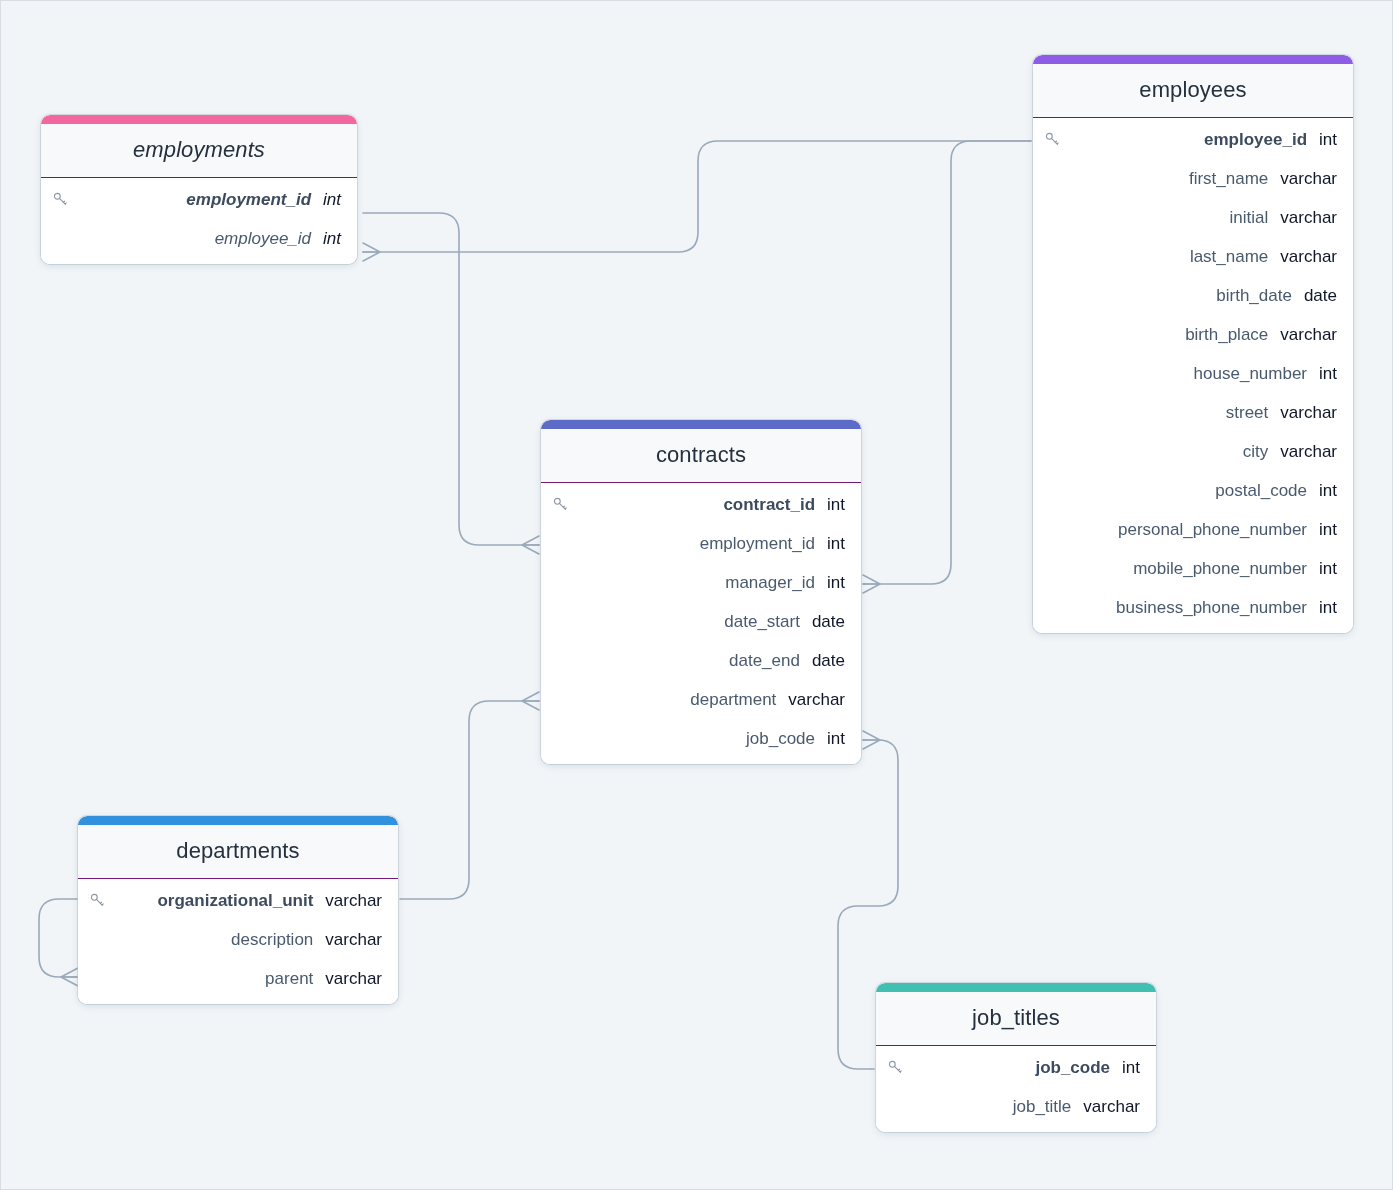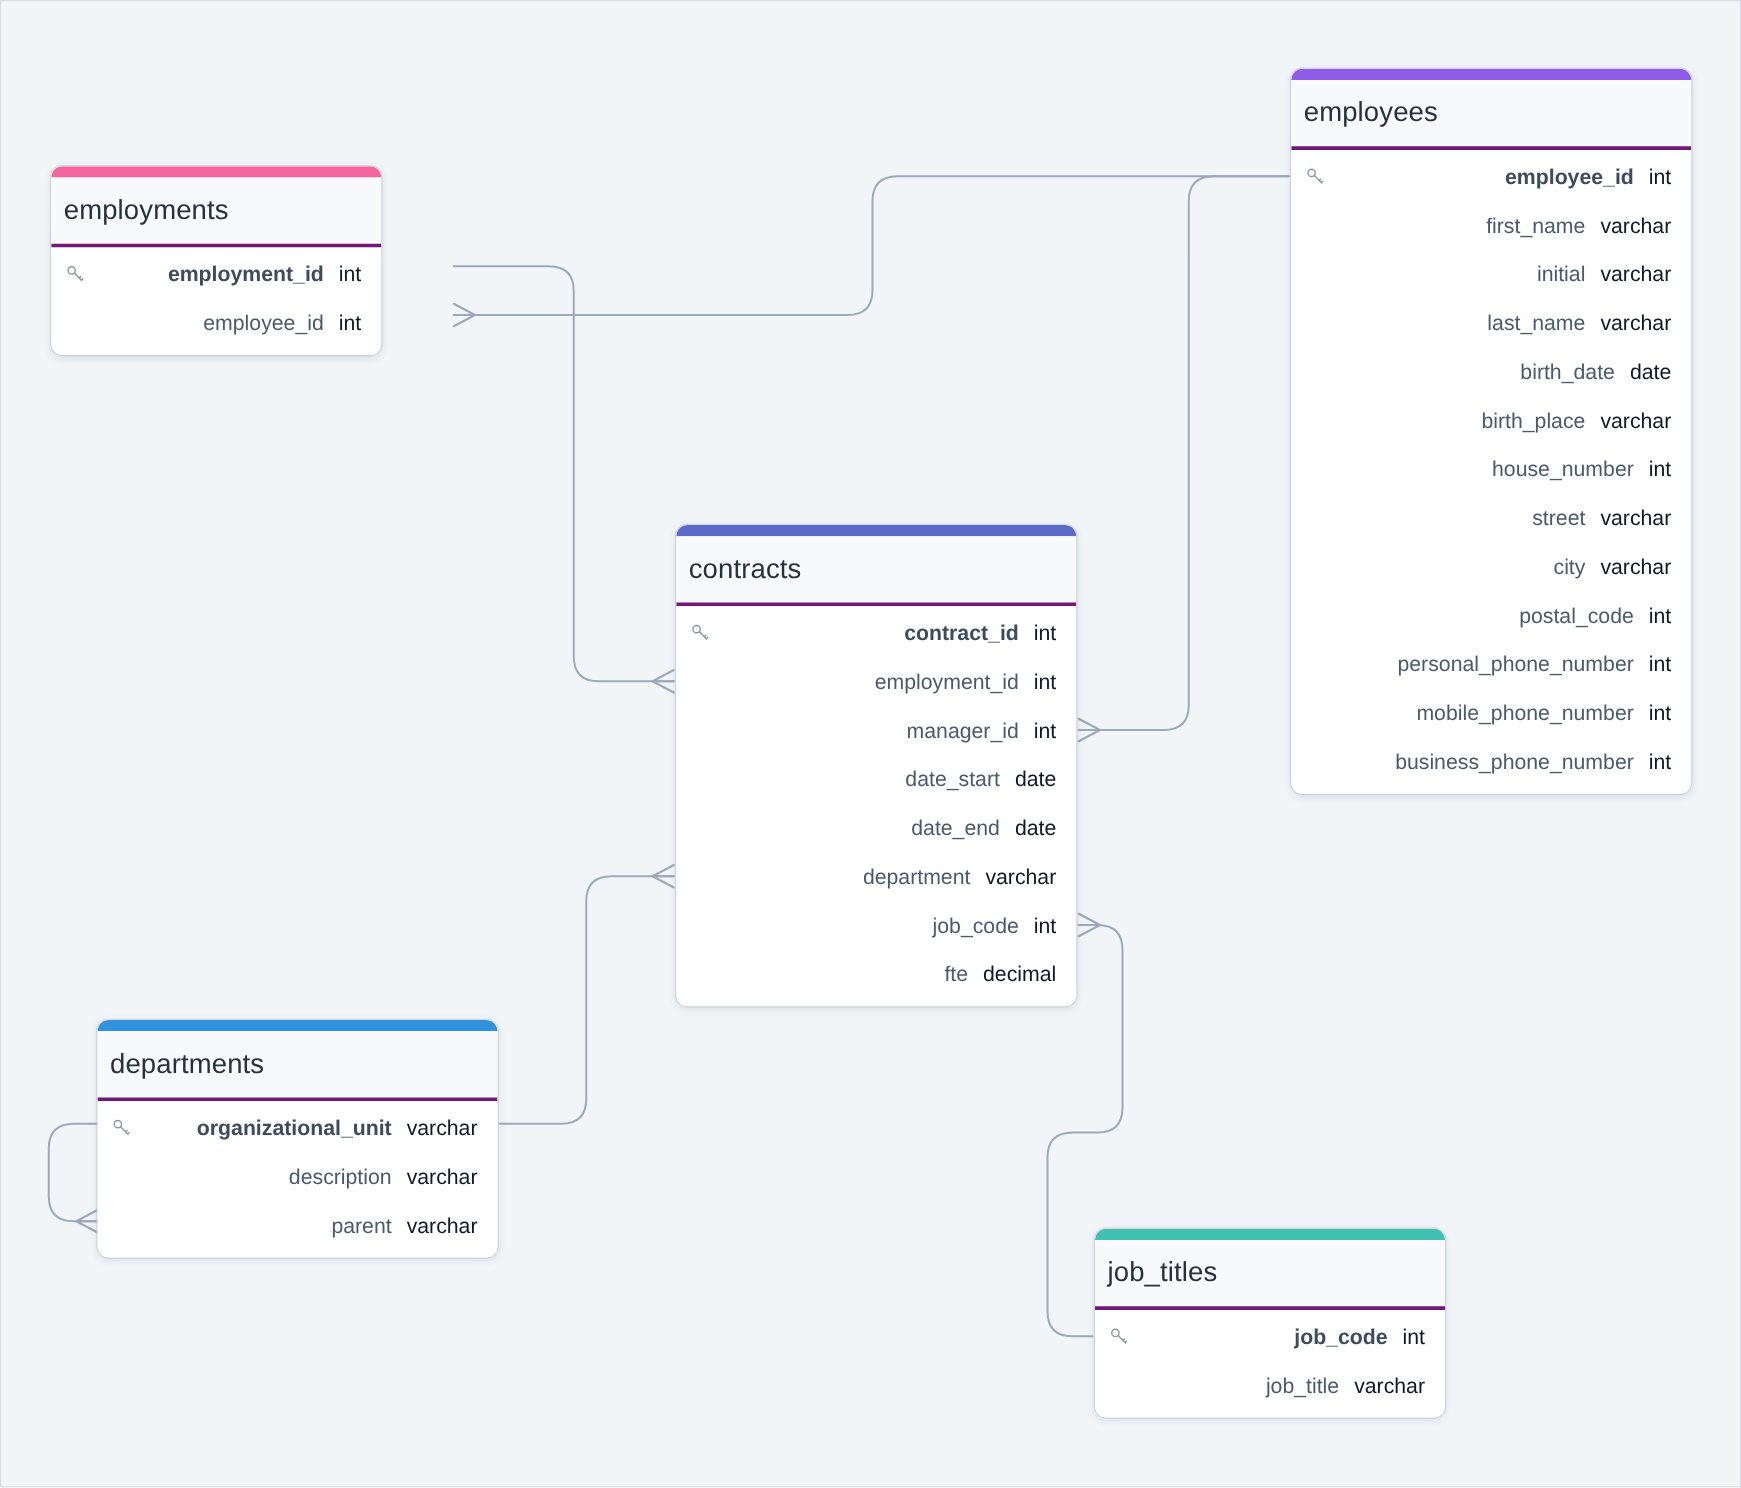--- a/index.html
+++ b/index.html
@@ -46,26 +46,26 @@
     border-radius: 9px;
     box-shadow: 0 2px 7px rgba(40,60,90,0.13), 0 0 0 1px rgba(190,202,214,0.55);
     overflow: hidden;
   }
   .accent-bar {
     height: 9px;
     width: 100%;
     border-radius: 9px 9px 0 0;
   }
   .table-title {
-    text-align: left;
+    text-align: center;
     font-size: 22px;
     color: #25313f;
     background: #f7f9fb;
     padding: 13px 10px 14px 10px;
-    border-bottom: 3px solid #701a75;
+    border-bottom: 1px solid #701a75;
     letter-spacing: .1px;
   }
   .rows {
     background: #ffffff;
     padding: 2px 0 6px 0;
   }
   .row {
     display: flex;
     align-items: center;
     padding: 0 16px 0 12px;
@@ -113,21 +113,21 @@
       <path class="crow" d="M 879 583 L 862 574 M 879 583 L 862 583 M 879 583 L 862 592"></path>
       <path class="edge-path" d="M 399 898 L 448 898 Q 468 898 468 878 L 468 720 Q 468 700 488 700 L 538 700"></path>
       <path class="crow" d="M 521 700 L 538 691 M 521 700 L 538 700 M 521 700 L 538 709"></path>
       <path class="edge-path" d="M 77 898 L 58 898 Q 38 898 38 918 L 38 956 Q 38 976 58 976 L 77 976"></path>
       <path class="crow" d="M 60 976 L 77 967 M 60 976 L 77 976 M 60 976 L 77 985"></path>
       <path class="edge-path" d="M 862 739 L 877 739 Q 897 739 897 759 L 897 885 Q 897 905 877 905 L 857 905 Q 837 905 837 925 L 837 1048 Q 837 1068 857 1068 L 873 1068"></path>
       <path class="crow" d="M 879 739 L 862 730 M 879 739 L 862 739 M 879 739 L 862 748"></path>
     </svg>
 
   <div id="nodes">
-      <div class="table-node" style="left: 40px; top: 132px; width: 264px;">
+      <div class="table-node" style="left: 40px; top: 114px; width: 316px; font-style: italic;">
         <div class="accent-bar" style="background: rgb(244, 103, 158);"></div>
         <div class="table-title">employments</div>
         <div class="rows">
           <div class="row pk">
             <span class="keycell key-icon">
               <svg width="15" height="15" viewBox="0 0 16 16">
                 <g fill="none" stroke="#8b97a6" stroke-width="1.2" stroke-linecap="round">
                   <circle cx="4.6" cy="4.6" r="3.1"></circle>
                   <path d="M6.9 6.9 L13.2 13.2 M11.1 11.1 L12.4 9.8 M12.9 12.9 L14.1 11.7"></path>
                 </g>
@@ -260,25 +260,20 @@
           <div class="row">
             <span class="keycell"></span>
             <span class="col-name">department</span>
             <span class="col-type">varchar</span>
           </div>
           <div class="row">
             <span class="keycell"></span>
             <span class="col-name">job_code</span>
             <span class="col-type">int</span>
           </div>
-          <div class="row">
-            <span class="keycell"></span>
-            <span class="col-name">fte</span>
-            <span class="col-type">decimal</span>
-          </div>
         </div>
       </div>
       <div class="table-node" style="left: 77px; top: 815px; width: 320px;">
         <div class="accent-bar" style="background: rgb(49, 145, 220);"></div>
         <div class="table-title">departments</div>
         <div class="rows">
           <div class="row pk">
             <span class="keycell key-icon">
               <svg width="15" height="15" viewBox="0 0 16 16">
                 <g fill="none" stroke="#8b97a6" stroke-width="1.2" stroke-linecap="round">

